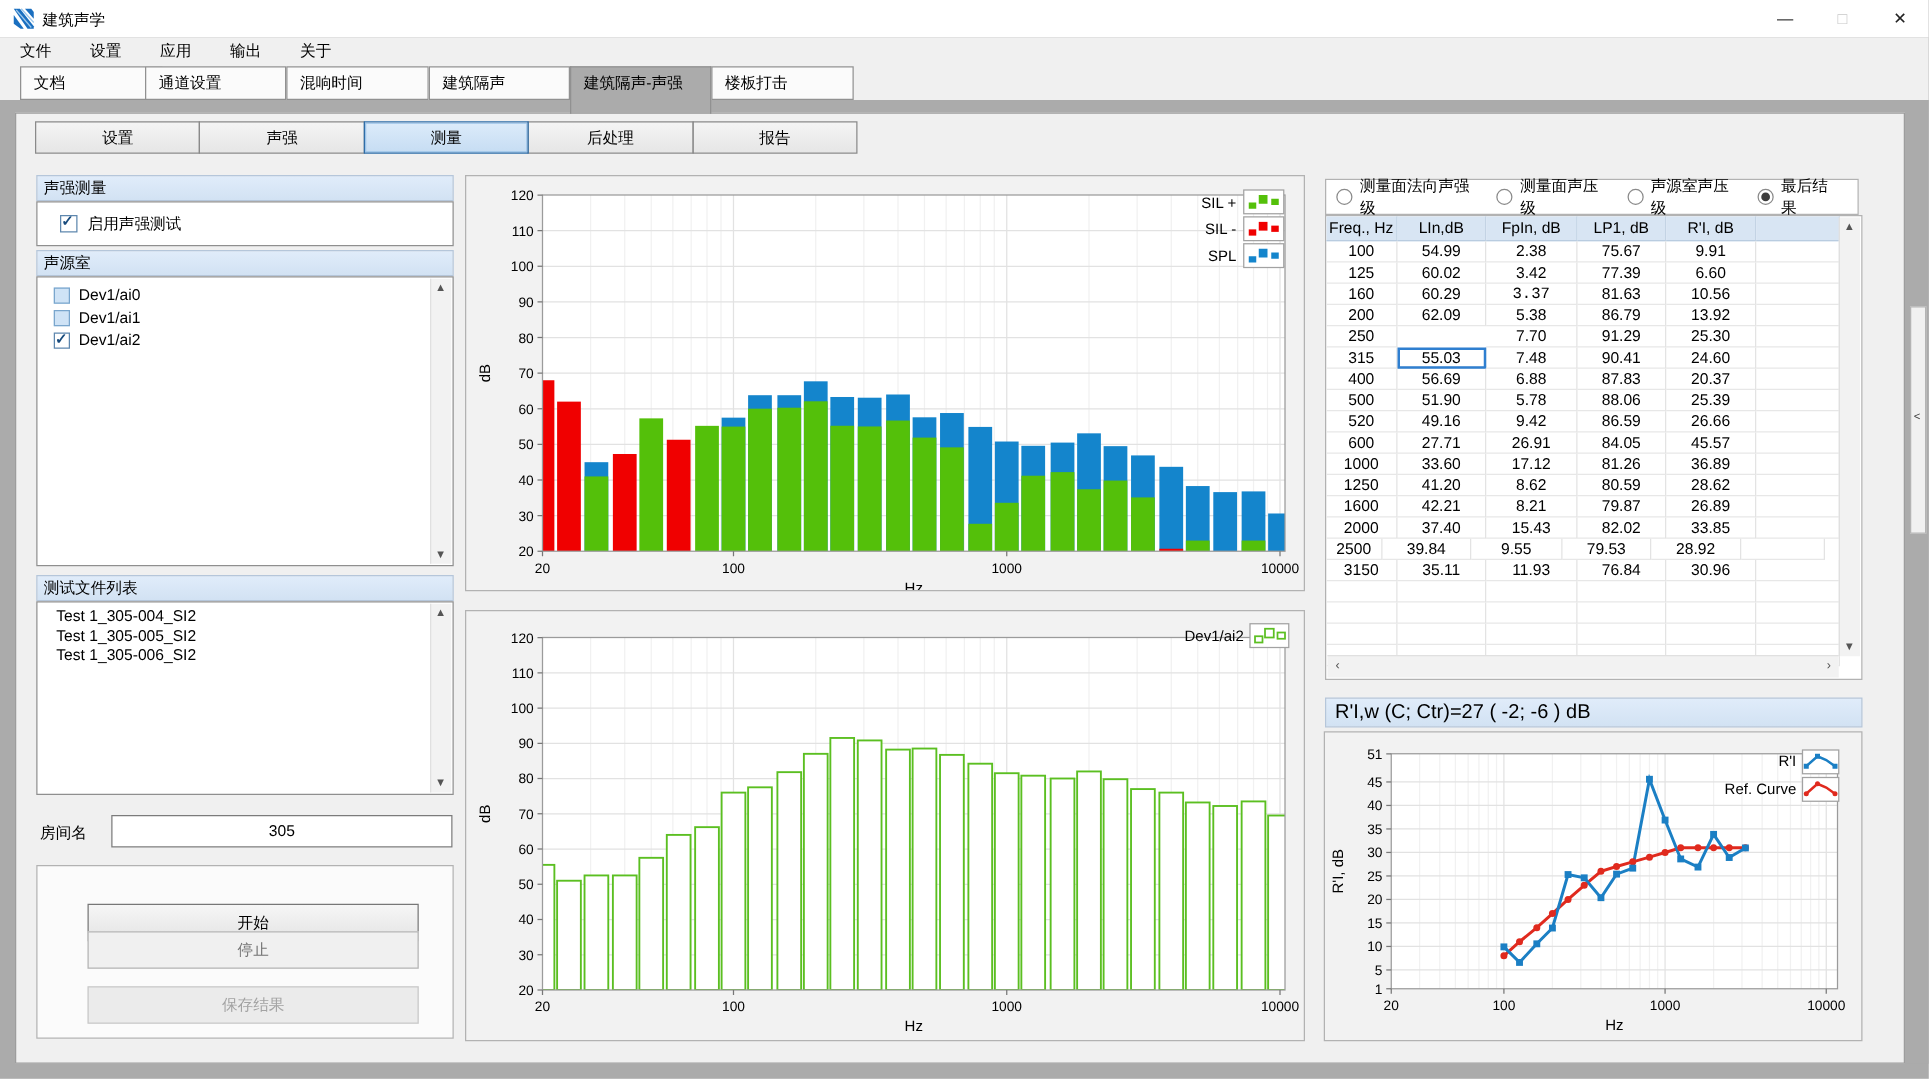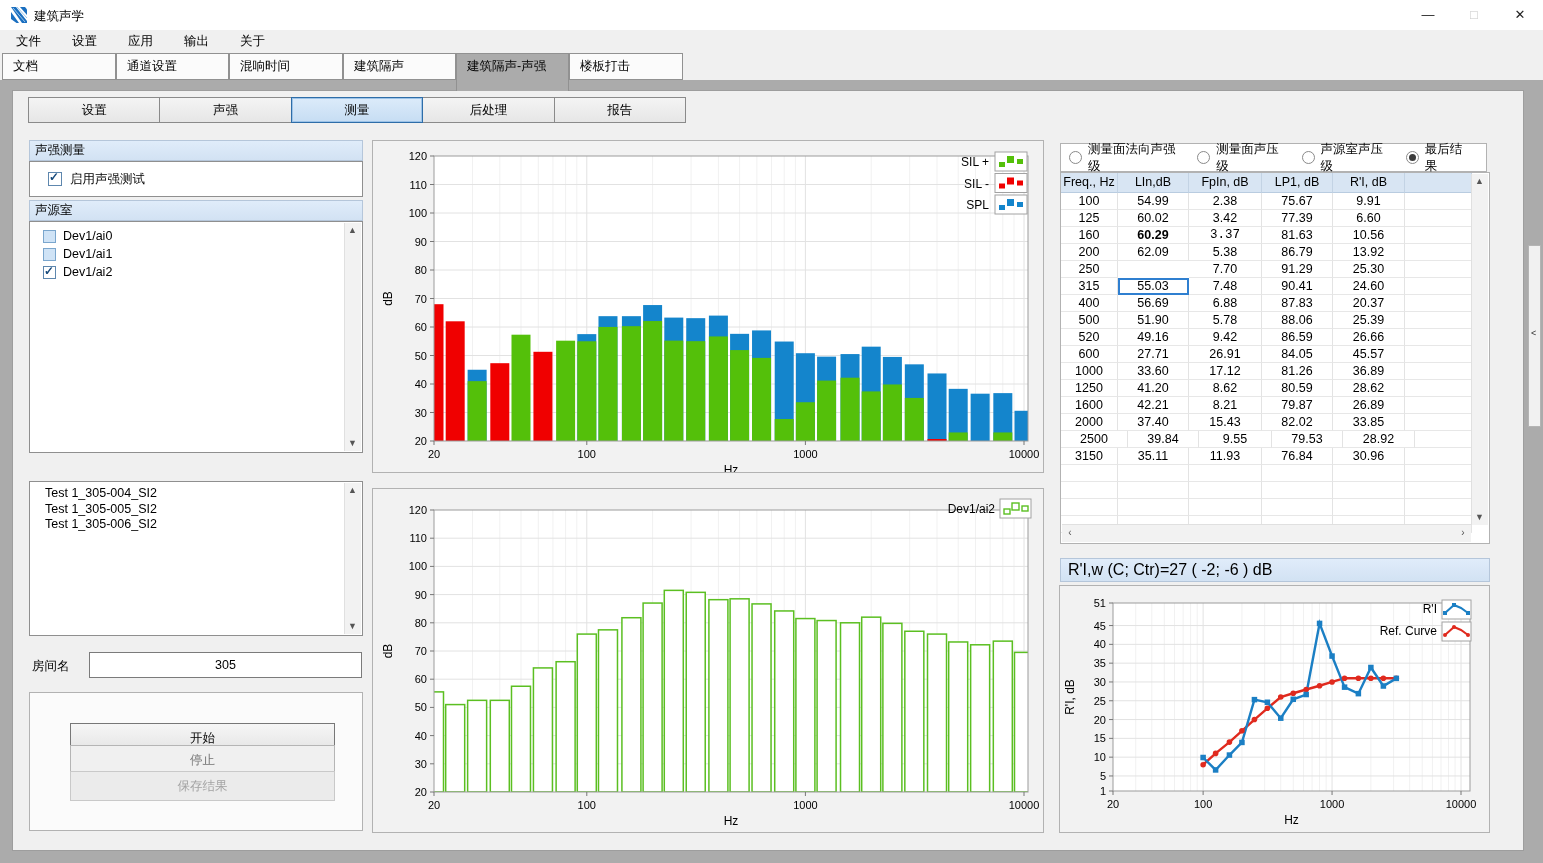--- a/index.html
+++ b/index.html
@@ -101,21 +101,21 @@
 
 <div class="abs menubar" id="menubar">
     <span class="menu-item">文件</span>
     <span class="menu-item">设置</span>
     <span class="menu-item">应用</span>
     <span class="menu-item">输出</span>
     <span class="menu-item">关于</span>
   </div>
 
 <div class="abs tabrow" id="tabrow">
-    <div class="tab" style="left: 2px; width: 114px;">文档</div>
+    <div class="tab" style="left: 16px; width: 114px;">文档</div>
     <div class="tab" style="left: 116px; width: 113px;">通道设置</div>
     <div class="tab" style="left: 229px; width: 114px;">混响时间</div>
     <div class="tab" style="left: 343px; width: 113px;">建筑隔声</div>
     <div class="tab active" style="left: 456px; width: 113px;">建筑隔声-声强</div>
     <div class="tab" style="left: 569px; width: 114px;">楼板打击</div>
   </div>
 <div class="abs band"></div>
 
 <div class="abs main">
 
@@ -148,39 +148,40 @@
           <span class="cb ck"></span>
           <span>Dev1/ai2</span>
         </div>
       </div>
     <div class="vscroll">
       <div class="sar up">▲</div>
       <div class="sar dn">▼</div>
     </div>
   </div>
 
+  <div class="abs box-hdr" style="left:16px;top:369px;width:334px;">测试文件列表</div>
   <div class="abs white-box" style="left:16px;top:390px;width:334px;height:155px;">
     <div id="fileList" style="padding-top:4px;">
         <div class="file-item">Test 1_305-004_SI2</div>
         <div class="file-item">Test 1_305-005_SI2</div>
         <div class="file-item">Test 1_305-006_SI2</div>
       </div>
     <div class="vscroll">
       <div class="sar up">▲</div>
       <div class="sar dn">▼</div>
     </div>
   </div>
 
   <span class="abs room-label" style="left:19px;top:567px;">房间名</span>
   <input class="abs room-input" style="left: 76px; top: 561px;" value="305">
 
   <div class="abs group-box" style="left:16px;top:601px;width:334px;height:139px;">
     <div class="btn" id="btnStart" style="top:2px;margin-top:28px;">开始</div>
     <div class="btn dis1" id="btnStop" style="top:52px;">停止</div>
-    <div class="btn dis2" id="btnSave" style="top:78px;">保存结果</div>
+    <div class="btn dis2" id="btnSave" style="top:96px;">保存结果</div>
   </div>
 
   <div class="abs panel" style="left:359px;top:49px;width:672px;height:333px;">
     <svg id="chart1" width="670" height="331" viewBox="0 0 670 331">
         <rect x="61" y="15" width="594" height="285" fill="#fff"></rect>
         <line x1="99.49388569563268" y1="15" x2="99.49388569563268" y2="300" stroke="#f1f1f1" stroke-width="1"></line>
         <line x1="126.8057322446763" y1="15" x2="126.8057322446763" y2="300" stroke="#f1f1f1" stroke-width="1"></line>
         <line x1="147.99044625887282" y1="15" x2="147.99044625887282" y2="300" stroke="#f1f1f1" stroke-width="1"></line>
         <line x1="165.29961794030896" y1="15" x2="165.29961794030896" y2="300" stroke="#f1f1f1" stroke-width="1"></line>
         <line x1="179.93431407202053" y1="15" x2="179.93431407202053" y2="300" stroke="#f1f1f1" stroke-width="1"></line>
@@ -469,21 +470,21 @@
         <div class="trow">
           <div class="tcell" style="width: 57px;">125</div>
           <div class="tcell" style="width: 71px;">60.02</div>
           <div class="tcell" style="width: 73px;">3.42</div>
           <div class="tcell" style="width: 71px;">77.39</div>
           <div class="tcell" style="width: 72px;">6.60</div>
           <div class="tcell" style="width: 67px;"></div>
         </div>
         <div class="trow">
           <div class="tcell" style="width: 57px;">160</div>
-          <div class="tcell" style="width: 71px; font-weight: bold;">60.29</div>
+          <div class="tcell" style="width: 71px;">60.29</div>
           <div class="tcell" style="width: 73px; font-family: Liberation Mono, monospace;">3.37</div>
           <div class="tcell" style="width: 71px;">81.63</div>
           <div class="tcell" style="width: 72px;">10.56</div>
           <div class="tcell" style="width: 67px;"></div>
         </div>
         <div class="trow">
           <div class="tcell" style="width: 57px;">200</div>
           <div class="tcell" style="width: 71px;">62.09</div>
           <div class="tcell" style="width: 73px;">5.38</div>
           <div class="tcell" style="width: 71px;">86.79</div>
@@ -564,21 +565,21 @@
         </div>
         <div class="trow">
           <div class="tcell" style="width: 57px;">2000</div>
           <div class="tcell" style="width: 71px;">37.40</div>
           <div class="tcell" style="width: 73px;">15.43</div>
           <div class="tcell" style="width: 71px;">82.02</div>
           <div class="tcell" style="width: 72px;">33.85</div>
           <div class="tcell" style="width: 67px;"></div>
         </div>
         <div class="trow">
-          <div class="tcell" style="width: 67px;">2500</div>
+          <div class="tcell" style="width: 45px;">2500</div>
           <div class="tcell" style="width: 71px;">39.84</div>
           <div class="tcell" style="width: 73px;">9.55</div>
           <div class="tcell" style="width: 71px;">79.53</div>
           <div class="tcell" style="width: 72px;">28.92</div>
           <div class="tcell" style="width: 67px;"></div>
         </div>
         <div class="trow">
           <div class="tcell" style="width: 57px;">3150</div>
           <div class="tcell" style="width: 71px;">35.11</div>
           <div class="tcell" style="width: 73px;">11.93</div>

